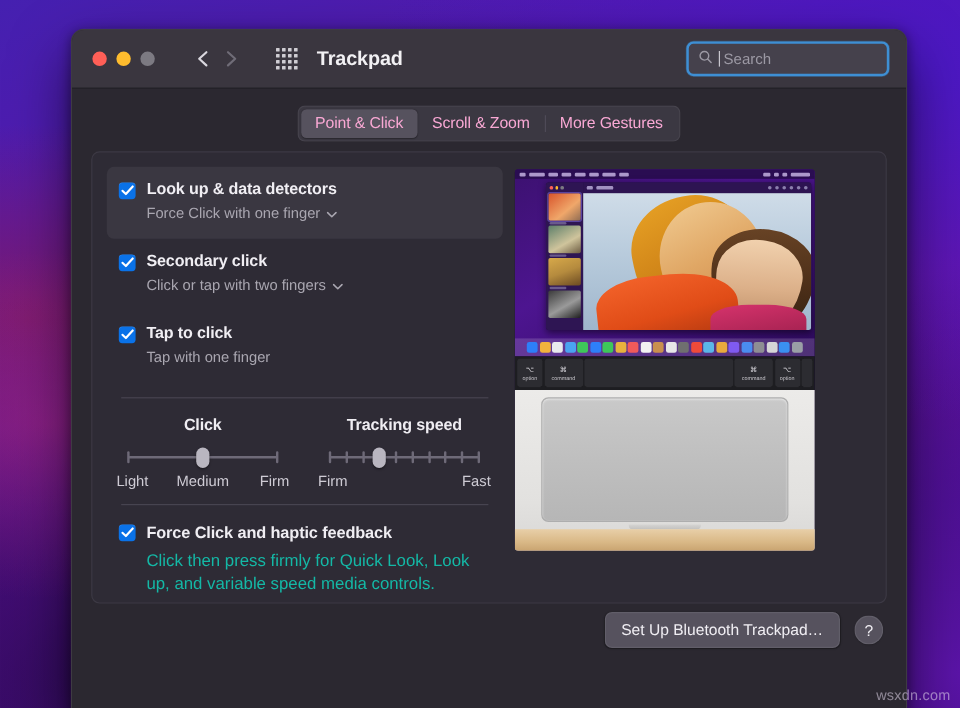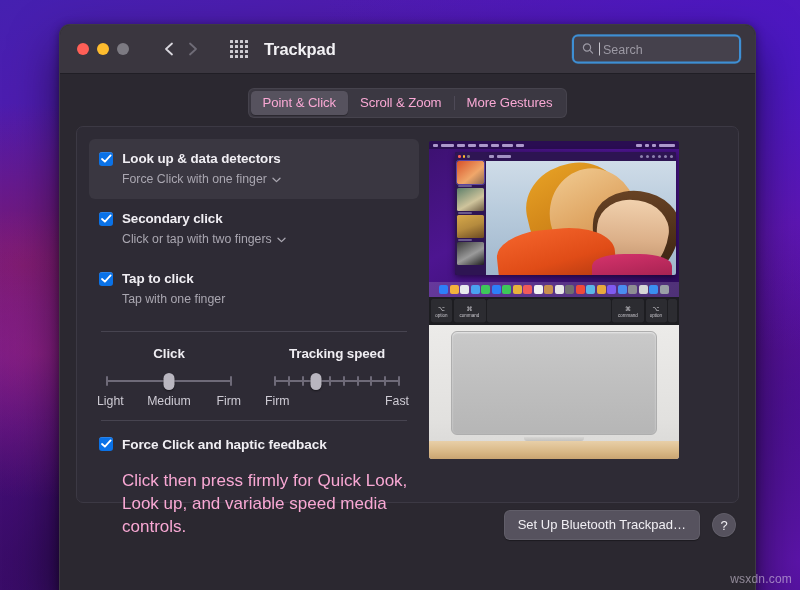--- a/index.html
+++ b/index.html
@@ -158,21 +158,21 @@
   }
   .slider-labels.three span { flex:1; }
   .slider-labels.three span:first-child { text-align:left; }
   .slider-labels.three span:nth-child(2) { text-align:center; }
   .slider-labels.three span:last-child { text-align:right; }
 
   
   #force-row { display:flex; gap:9px; padding:14px 8px 0 10px; align-items:flex-start; }
   #force-row .checkbox { margin-top:2px; }
   .force-title { color:#f0eef3; font-size:13.6px; font-weight:bold; letter-spacing:-0.1px; }
-  .force-sub { color:#f9a8d4; font-size:17px; line-height:1.35; margin-top:17px; }
+  .force-sub { color:#14b8a6; font-size:14px; line-height:1.35; margin-top:5px; }
 
   
   #illustration {
     margin-left:10px; width:250px; height:318px; flex:0 0 250px;
     border-radius:3px; overflow:hidden; position:relative;
     background:#1b0d33;
     align-self:flex-start; margin-top:2px;
   }
   
   #mb-screen { position:absolute; left:0; top:0; right:0; height:156px;

